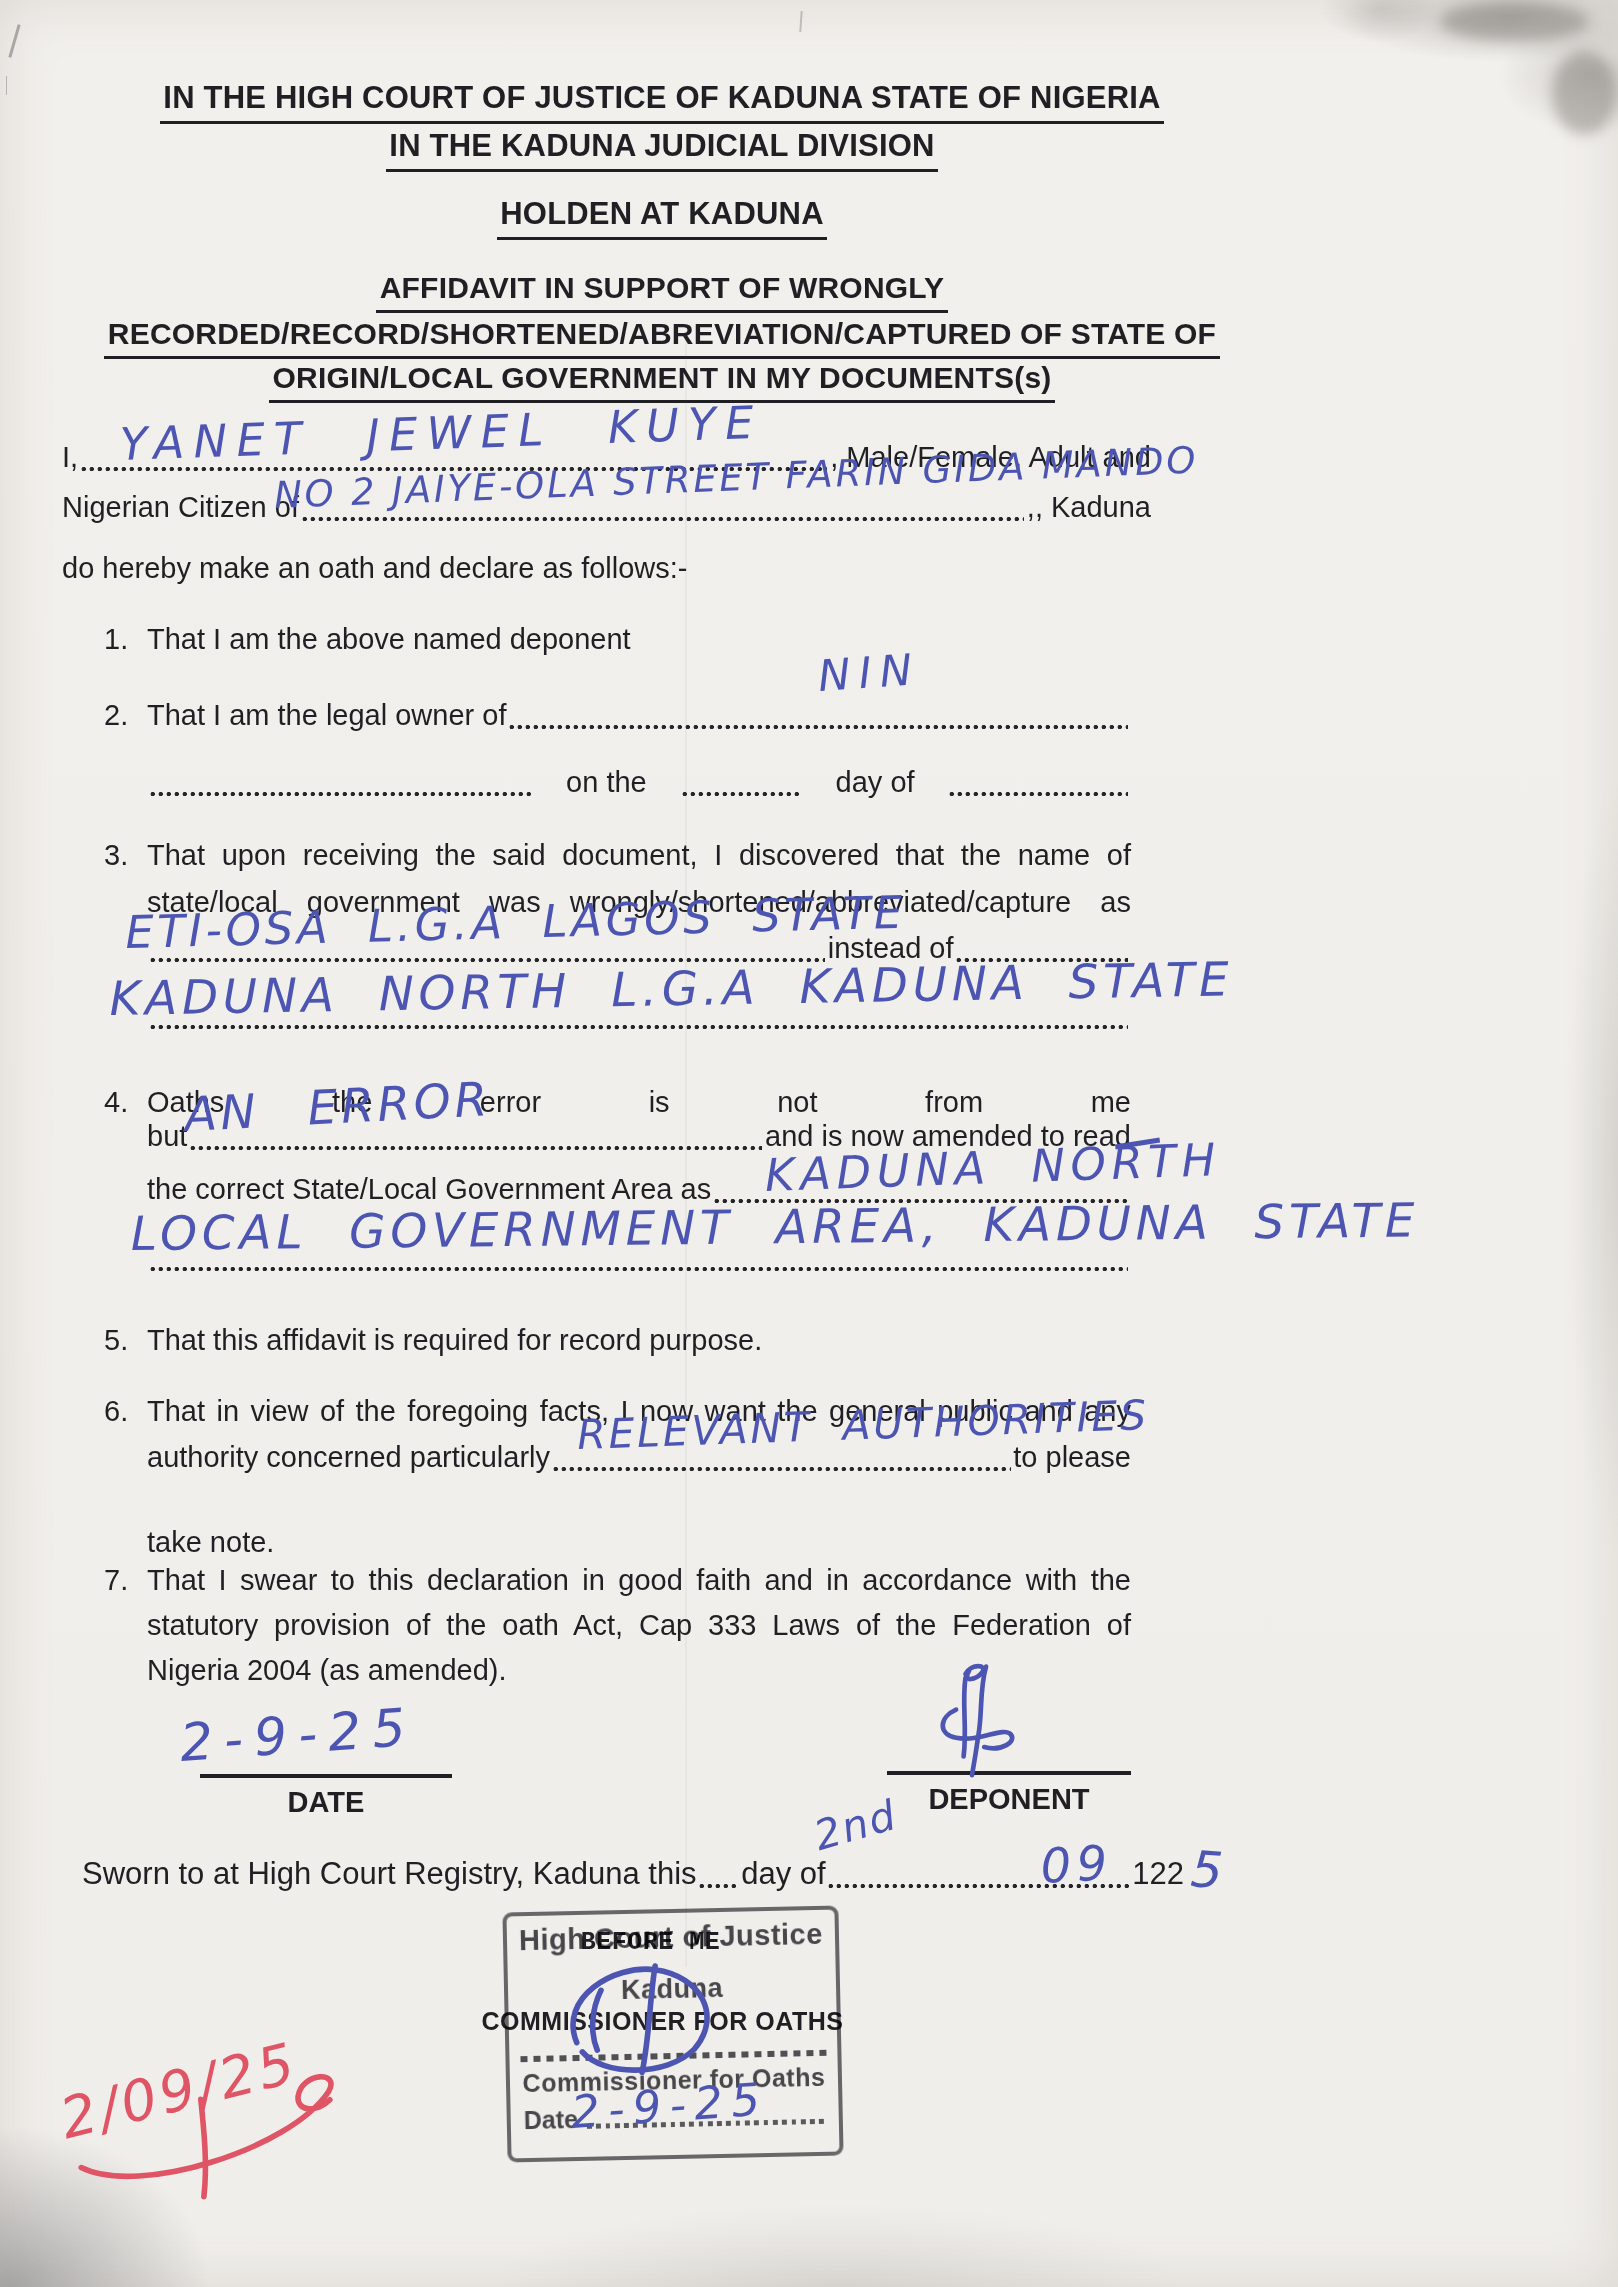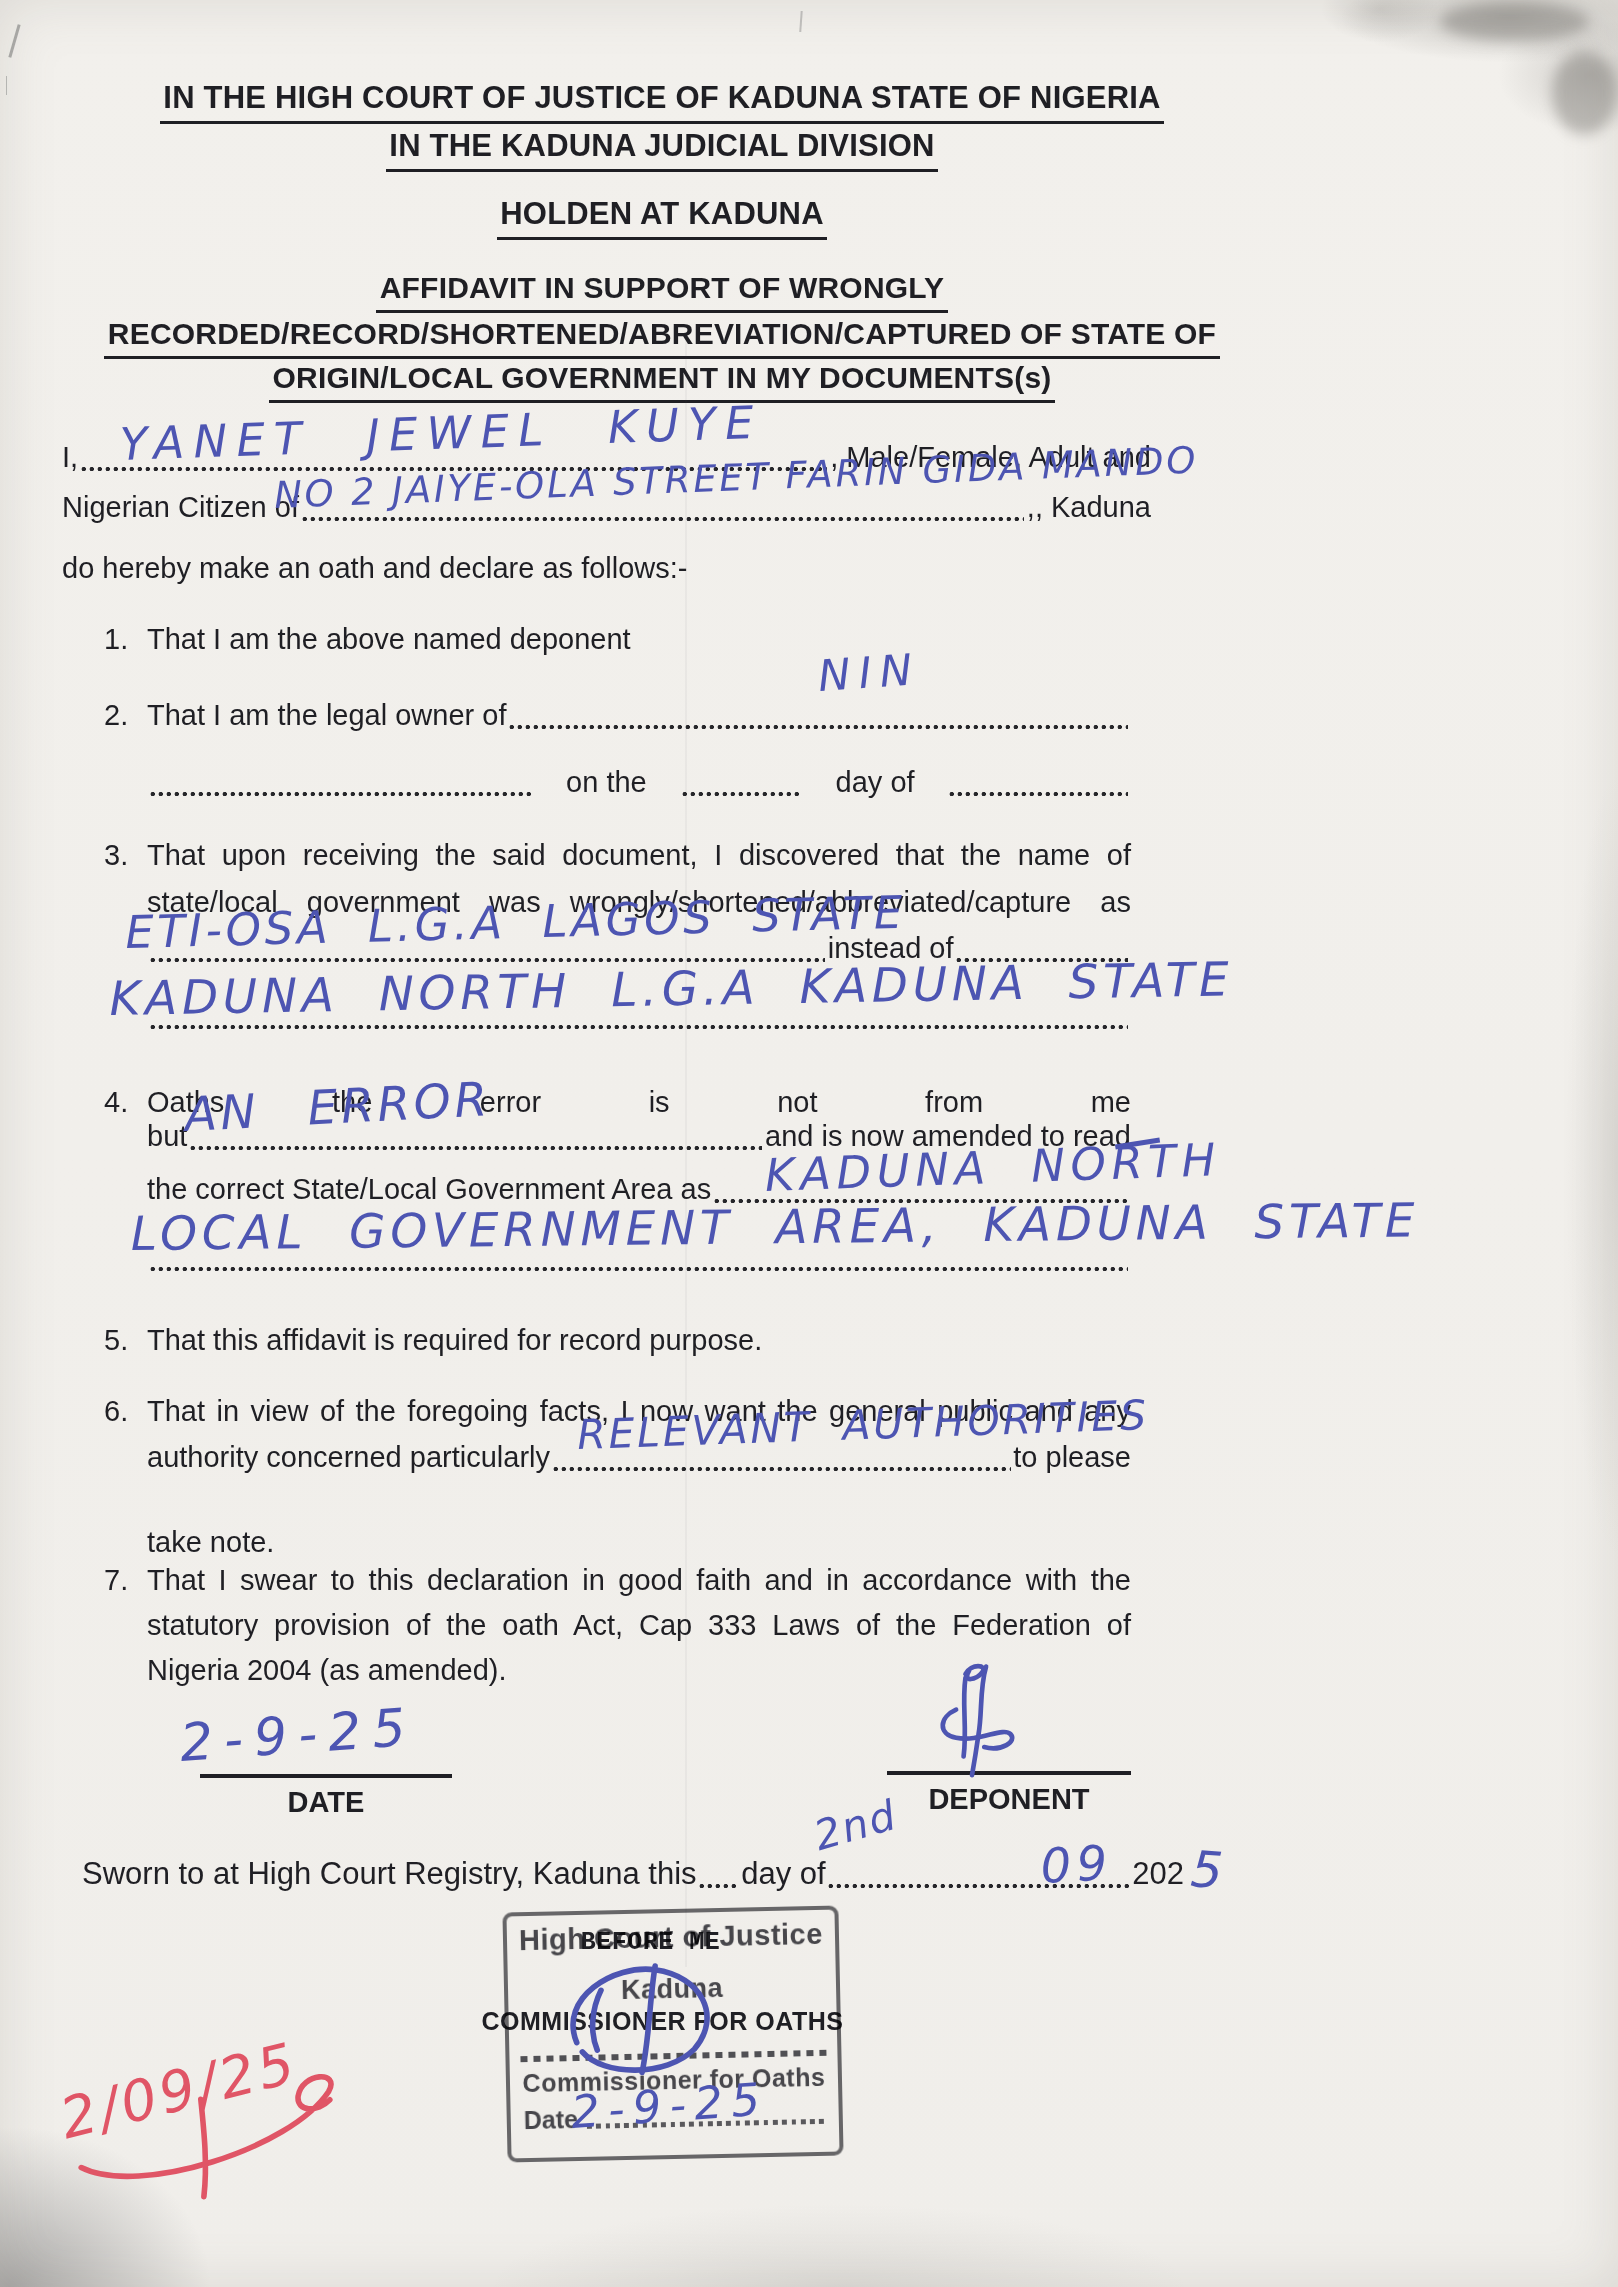--- a/index.html
+++ b/index.html
@@ -178,21 +178,21 @@
     </svg>
   </span>
   <div class="solidline" style="left:887px;top:1771px;width:244px;"></div>
   <div class="siglabel" style="left:887px;top:1783px;width:244px;">DEPONENT</div>
 
   <div class="row" style="left:82px;top:1853px;width:1102px;height:41px;font-size:31px;">
     <span>Sworn to at High Court Registry, Kaduna this</span>
     <span class="dots fixed" style="width:39px;"></span>
     <span>day of</span>
     <span class="dots"></span>
-    <span>202</span>
+    <span>122</span>
   </div>
   <span class="hw" style="left:822px;top:1812px;font-size:41px;letter-spacing:1.9px;transform:rotate(-16deg);">2nd</span>
   <span class="hw" style="left:1042px;top:1838px;font-size:48px;letter-spacing:5.6px;transform:rotate(-3deg);">09</span>
   <span class="hw" style="left:1189px;top:1840px;font-size:50px;transform:rotate(4deg);">5</span>
 
   <div class="attest" style="left:492px;top:1928px;width:317px;font-family:Liberation Mono, monospace;">BEFORE ME</div>
   <div class="attest" style="left:480px;top:2007px;width:365px;">COMMISSIONER FOR OATHS</div>
 
   <div class="stamp">
     <div class="s" style="margin-top:7.5px;font-size:29px;">High Court of Justice</div>

